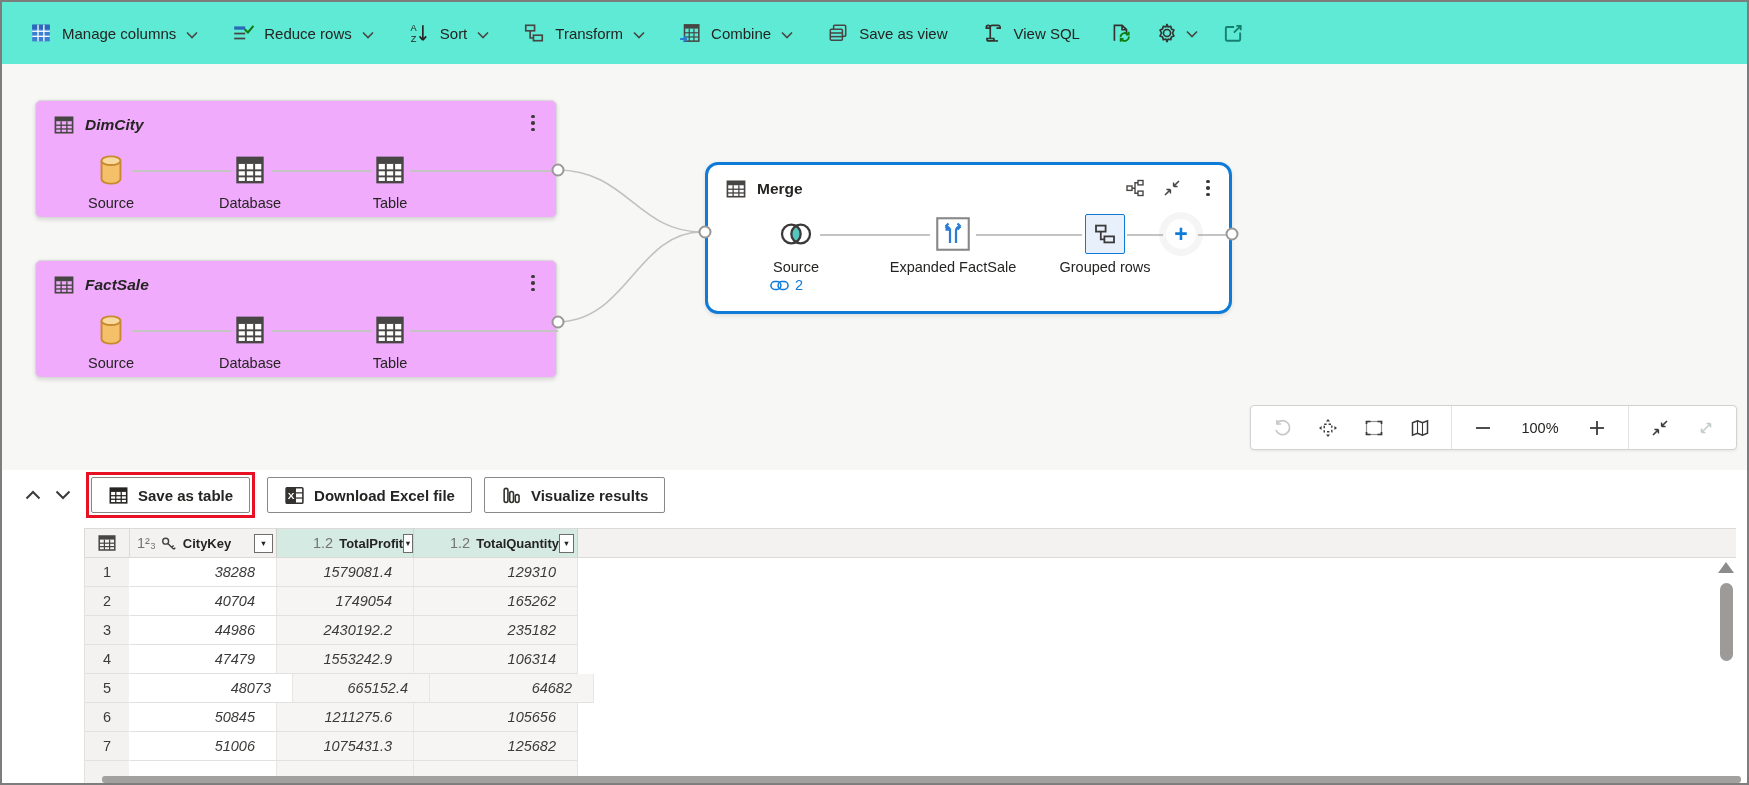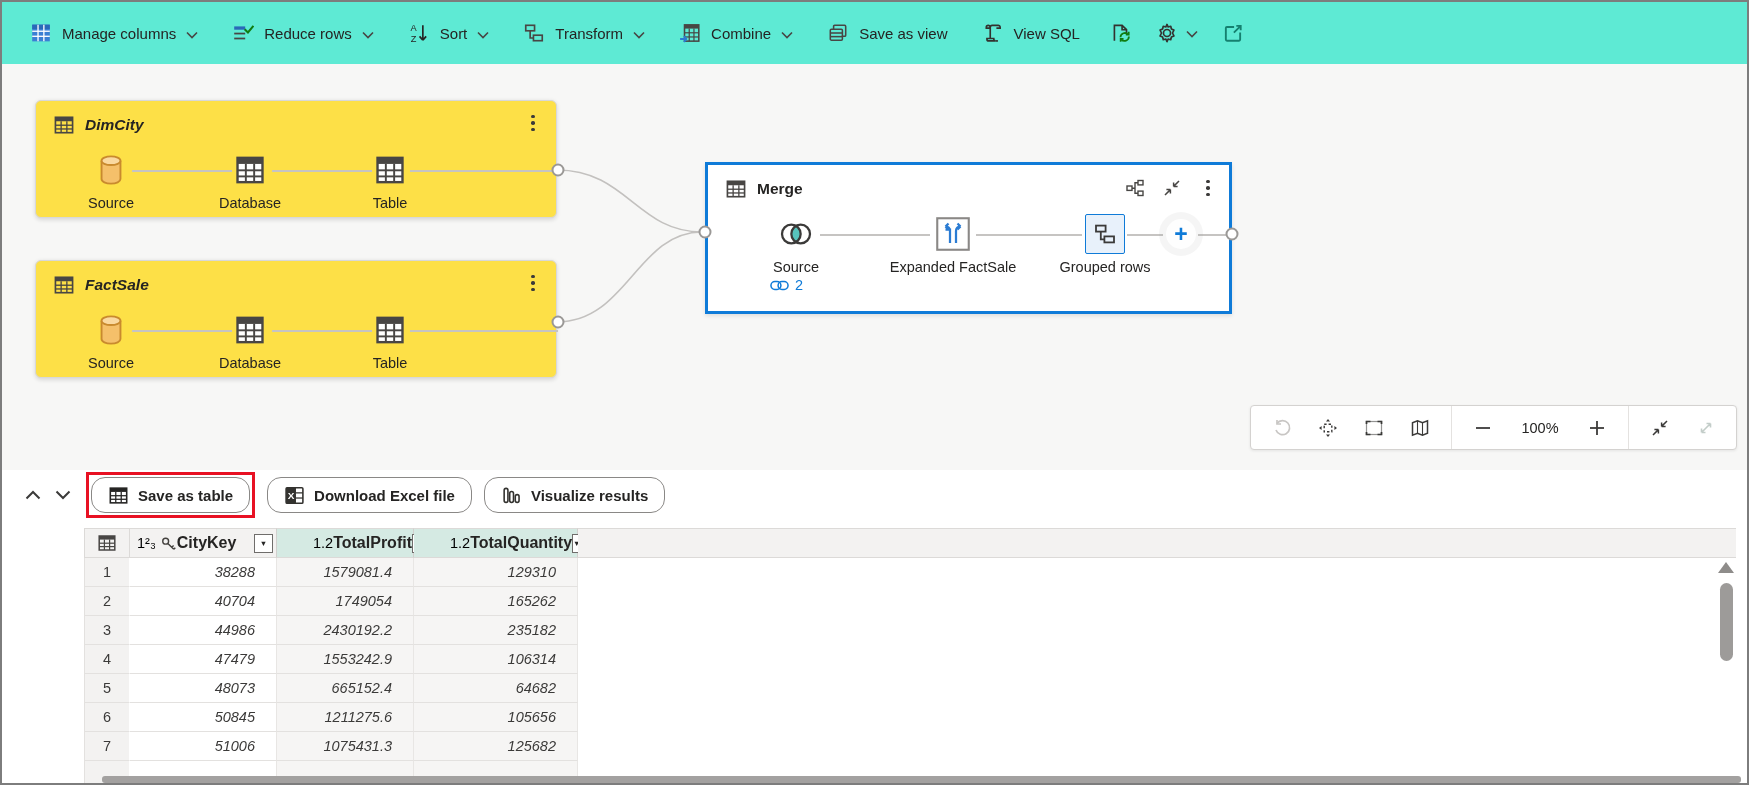--- a/index.html
+++ b/index.html
@@ -14,34 +14,34 @@
   .tb-item { display: flex; align-items: center; gap: 10px; font-size: 15px; color: #252423; cursor: pointer; white-space: nowrap; }
   .tb-icon { display: inline-flex; width: 22px; height: 22px; align-items: center; justify-content: center; }
   .tb-icon svg { width: 22px; height: 22px; }
   .tb-chev svg { width: 12px; height: 8px; }
   .tb-iconbtn { display: flex; align-items: center; gap: 8px; cursor: pointer; }
 
   
   .canvas { position: absolute; left: 0; top: 62px; width: 100%; height: 406px; background: #f7f7f6; }
   .edges { position: absolute; left: 0; top: 0; width: 100%; height: 100%; }
 
-  .qcard { position: absolute; background: #fde047; border: 1px solid #d8d8d8; border-radius: 6px; box-shadow: 0 1.6px 4px rgba(0,0,0,.13); width: 522px; height: 118px; }
+  .qcard { position: absolute; background: #f0abfc; border: 1px solid #d8d8d8; border-radius: 6px; box-shadow: 0 1.6px 4px rgba(0,0,0,.13); width: 522px; height: 118px; }
   .qcard.dimcity { left: 33px; top: 36px; }
   .qcard.factsale { left: 33px; top: 196px; }
   .card-head { display: flex; align-items: center; gap: 10px; padding: 13px 14px 0 17px; }
   .card-title { font-size: 15.5px; font-weight: bold; font-style: italic; color: #252423; }
   .kebab { position: absolute; right: 14px; top: 12px; width: 18px; height: 20px; display: flex; flex-direction: column; align-items: center; justify-content: center; gap: 3px; cursor: pointer; }
   .kebab i { width: 3.5px; height: 3.5px; border-radius: 50%; background: #3b3a39; }
 
   .steps { position: absolute; left: 0; top: 42px; right: 0; height: 70px; }
   .step-ic { position: absolute; transform: translate(-50%,-50%); display: flex; align-items: center; justify-content: center; }
   .step-lb { position: absolute; transform: translateX(-50%); top: 52px; font-size: 14.5px; color: #252423; white-space: nowrap; }
   .wire { position: absolute; height: 2px; background: #c6c4c2; top: 27px; }
 
-  .merge-card { position: absolute; left: 703px; top: 98px; width: 527px; height: 152px; background: #fff; border: 3px solid #0f7bd8; border-radius: 0; box-shadow: 0 1.6px 4px rgba(0,0,0,.10); }
+  .merge-card { position: absolute; left: 703px; top: 98px; width: 527px; height: 152px; background: #fff; border: 3px solid #0f7bd8; border-radius: 13px; box-shadow: 0 1.6px 4px rgba(0,0,0,.10); }
   .merge-card .card-title { font-style: normal; }
   .merge-head-icons { position: absolute; right: 12px; top: 13px; display: flex; align-items: center; gap: 17px; }
   .merge-head-icons .hicon { width: 20px; height: 20px; cursor: pointer; }
   .sel-step { position: absolute; transform: translate(-50%,-50%); width: 40px; height: 40px; background: #e8f1fb; border: 1.6px solid #0f7bd8; border-radius: 2px; display: flex; align-items: center; justify-content: center; }
   .plus-btn { position: absolute; transform: translate(-50%,-50%); width: 30px; height: 30px; border-radius: 50%; background: #fefefe; box-shadow: 0 0 0 7px rgba(160,160,160,.10); color: #0f7bd8; font-size: 23px; font-weight: bold; display: flex; align-items: center; justify-content: center; cursor: pointer; line-height: 1; }
   .link-badge { position: absolute; left: 62px; top: 112px; display: flex; align-items: center; gap: 6px; color: #0f7bd8; font-size: 14.5px; cursor: pointer; }
   .link-badge svg { width: 19px; height: 13px; }
 
   .port { position: absolute; width: 13px; height: 13px; border-radius: 50%; background: #fff; border: 2.2px solid #9a9896; transform: translate(-50%,-50%); }
 
@@ -52,33 +52,33 @@
   .zb-btn { width: 22px; height: 22px; display: flex; align-items: center; justify-content: center; cursor: pointer; }
   .zb-btn svg { width: 20px; height: 20px; }
   .zoom-label { font-size: 14.5px; color: #252423; min-width: 44px; text-align: center; }
 
   
   .panel { position: absolute; left: 0; top: 468px; width: 100%; height: 313px; background: #fff; overflow: hidden; }
   .btnrow { position: absolute; left: 0; top: 2px; height: 46px; display: flex; align-items: center; padding-left: 18px; }
   .navchev { width: 26px; height: 26px; display: flex; align-items: center; justify-content: center; cursor: pointer; margin-right: 4px; }
   .navchev svg { width: 16px; height: 10px; }
   .red-wrap { border: 3px solid #e81123; padding: 2px; margin-left: 6px; }
-  .pbtn { height: 36px; background: #fff; border: 1px solid #8a8886; border-radius: 14px; display: flex; align-items: center; gap: 9px; padding: 0 16px; font-size: 15px; font-weight: bold; color: #252423; cursor: pointer; white-space: nowrap; }
+  .pbtn { height: 36px; background: #fff; border: 1px solid #8a8886; border-radius: 2px; display: flex; align-items: center; gap: 9px; padding: 0 16px; font-size: 15px; font-weight: bold; color: #252423; cursor: pointer; white-space: nowrap; }
   .pbtn svg { width: 21px; height: 21px; }
   .pbtn + .red-wrap, .red-wrap + .pbtn, .pbtn + .pbtn { margin-left: 12px; }
 
   
   .grid { position: absolute; left: 82px; top: 58px; width: 1652px; }
   .ghead { display: flex; height: 30px; }
   .gcorner { width: 46px; background: #f3f2f1; border: 1px solid #dcdad8; display: flex; align-items: center; justify-content: center; }
   .gcorner svg { width: 20px; height: 20px; }
   .gcol { display: flex; align-items: center; background: #f3f2f1; border-top: 1px solid #dcdad8; border-bottom: 1px solid #dcdad8; border-right: 1px solid #d2d0ce; padding: 0 3px 0 7px; cursor: pointer; }
   .gcol.sel { background: #d5eae3; padding-left: 36px; }
-  .gtype { font-size: 14.5px; color: #000000; white-space: nowrap; }
-  .gname { font-size: 16px; font-weight: bold; color: #252423; white-space: nowrap; }
+  .gtype { font-size: 14.5px; color: #737373; white-space: nowrap; }
+  .gname { font-size: 13px; font-weight: bold; color: #252423; margin-left: 6px; white-space: nowrap; }
   .gkey { width: 17px; height: 17px; margin-left: 4px; }
   .gdrop { margin-left: auto; width: 19px; height: 19px; background: #fff; border: 1px solid #6f6d6b; display: flex; align-items: center; justify-content: center; font-size: 7.5px; color: #252423; cursor: pointer; }
   .gfill { flex: 1; background: #f3f2f1; border-top: 1px solid #dcdad8; border-bottom: 1px solid #dcdad8; }
   .grow { display: flex; height: 29px; }
   .gnum { width: 46px; background: #f3f2f1; border-bottom: 1px solid #e3e1df; border-left: 1px solid #e3e1df; border-right: 1px solid #fff; display: flex; align-items: center; justify-content: center; font-size: 14.5px; color: #3b3a39; cursor: pointer; }
   .gcell { border-bottom: 1px solid #e3e1df; border-right: 1px solid #e8e6e4; background: #fff; font-size: 14.5px; font-style: italic; color: #3b3a39; display: flex; align-items: center; justify-content: flex-end; padding-right: 21px; cursor: default; }
   .gcell.alt { background: #f6f5f4; }
 
   
   .vscroll { position: absolute; right: 10px; top: 88px; width: 22px; height: 215px; }
@@ -571,21 +571,21 @@
             <div class="gcell alt" style="width:164px">235182</div>
           </div>
           <div class="grow">
             <div class="gnum">4</div>
             <div class="gcell" style="width:147px">47479</div>
             <div class="gcell alt" style="width:137px">1553242.9</div>
             <div class="gcell alt" style="width:164px">106314</div>
           </div>
           <div class="grow">
             <div class="gnum">5</div>
-            <div class="gcell" style="width:147px">48073</div>
+            <div class="gcell" style="width:163px">48073</div>
             <div class="gcell alt" style="width:137px">665152.4</div>
             <div class="gcell alt" style="width:164px">64682</div>
           </div>
           <div class="grow">
             <div class="gnum">6</div>
             <div class="gcell" style="width:147px">50845</div>
             <div class="gcell alt" style="width:137px">1211275.6</div>
             <div class="gcell alt" style="width:164px">105656</div>
           </div>
           <div class="grow">

